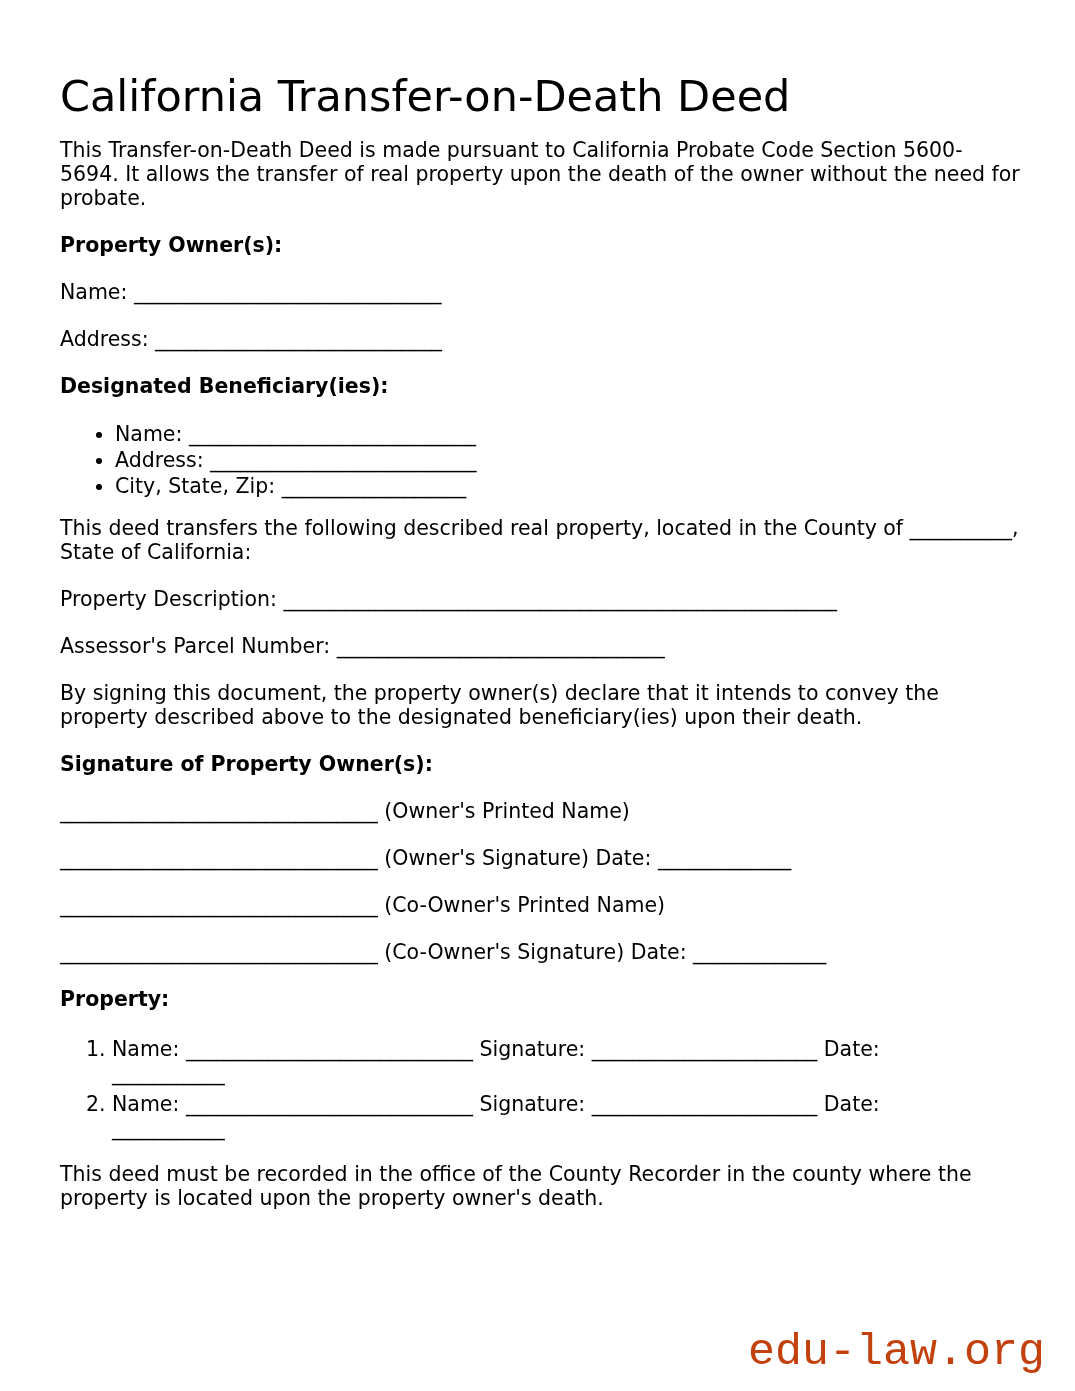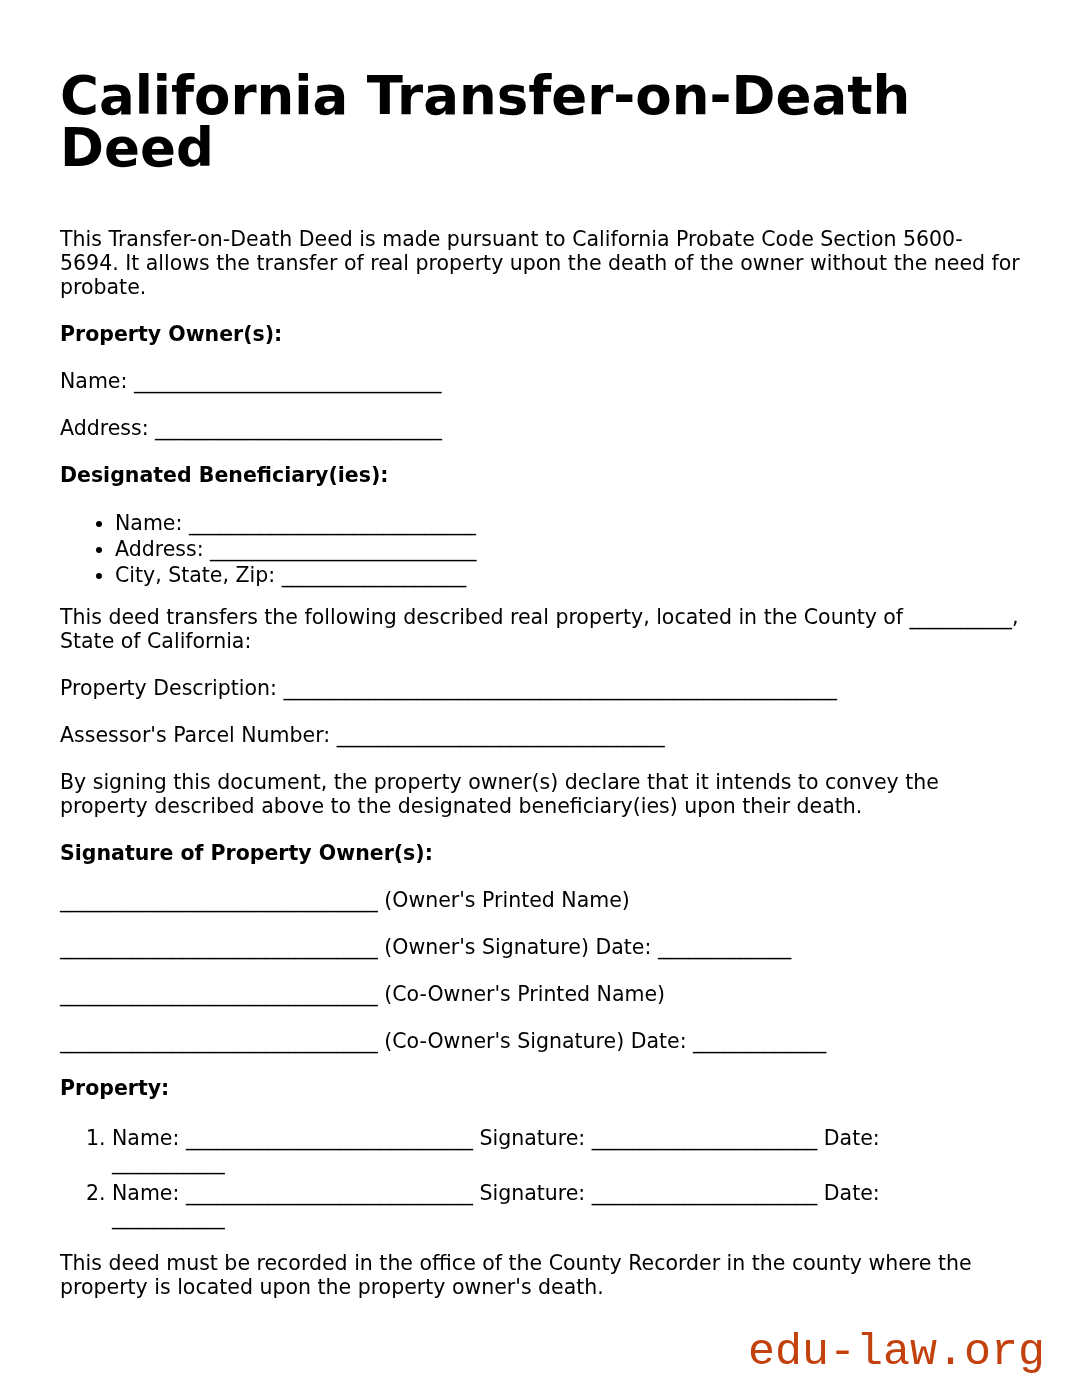--- a/index.html
+++ b/index.html
@@ -11,24 +11,24 @@
     font-family: "DejaVu Sans", "Liberation Sans", sans-serif;
     font-size: 20.5px;
     line-height: 24px;
     position: relative;
     overflow: hidden;
   }
   .page {
     padding: 70px 55px 0 60px;
   }
   .doc-title {
-    font-size: 53px;
+    font-size: 43px;
     line-height: 52px;
-    font-weight: bold;
-    margin: 0 0 53px 0;
+    font-weight: normal;
+    margin: 0 0 16px 0;
   }
   p.para { margin: 0 0 23px 0; }
   .section-heading {
     font-weight: bold;
     margin: 0 0 23px 0;
   }
   .field-line { margin: 0 0 23px 0; white-space: nowrap; }
   ul.beneficiary-list {
     margin: 13px 0 17px 0;
     padding: 0 0 0 55px;

